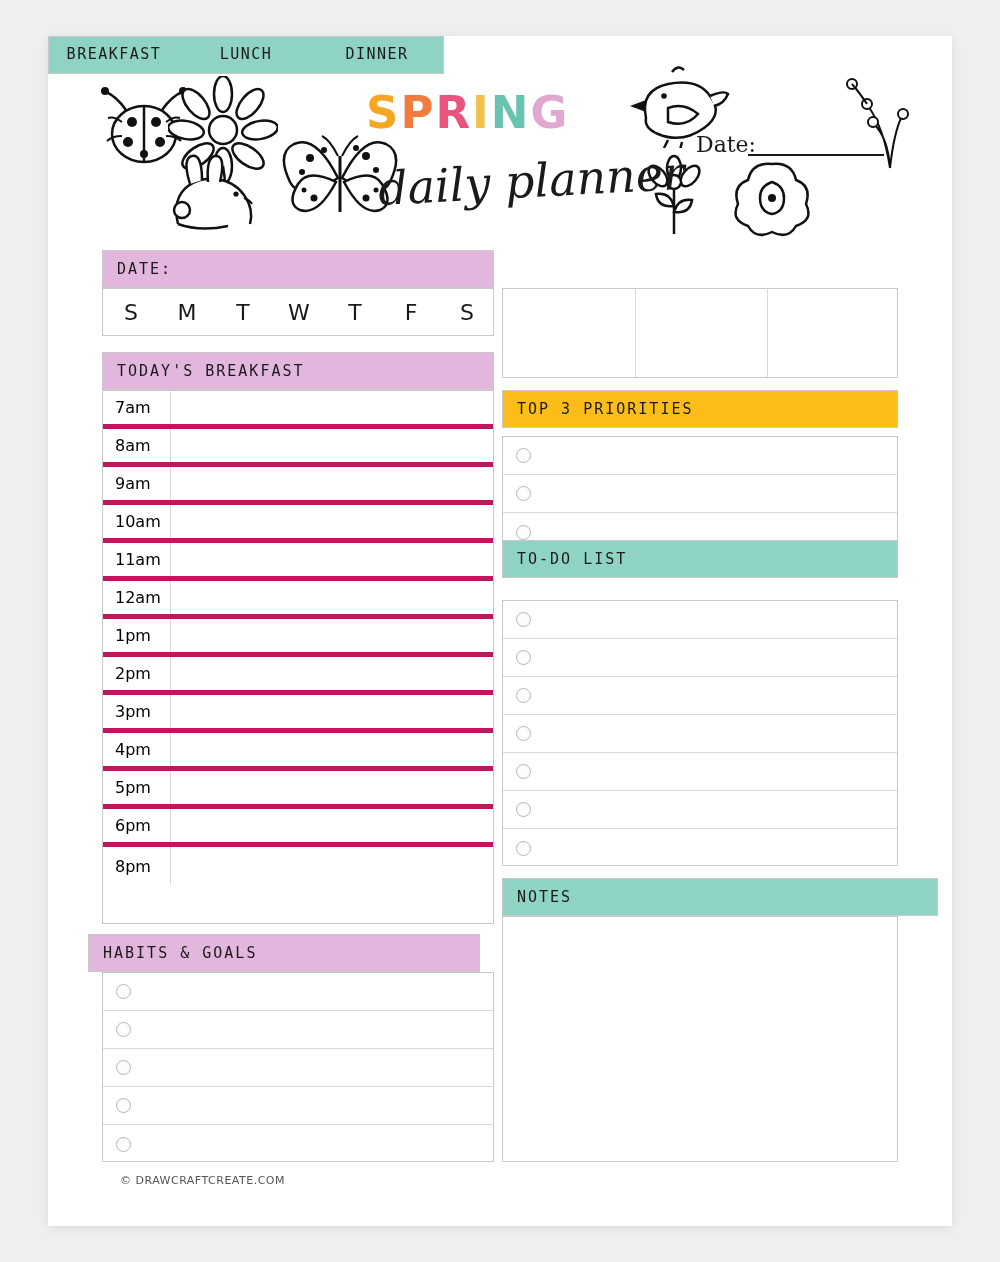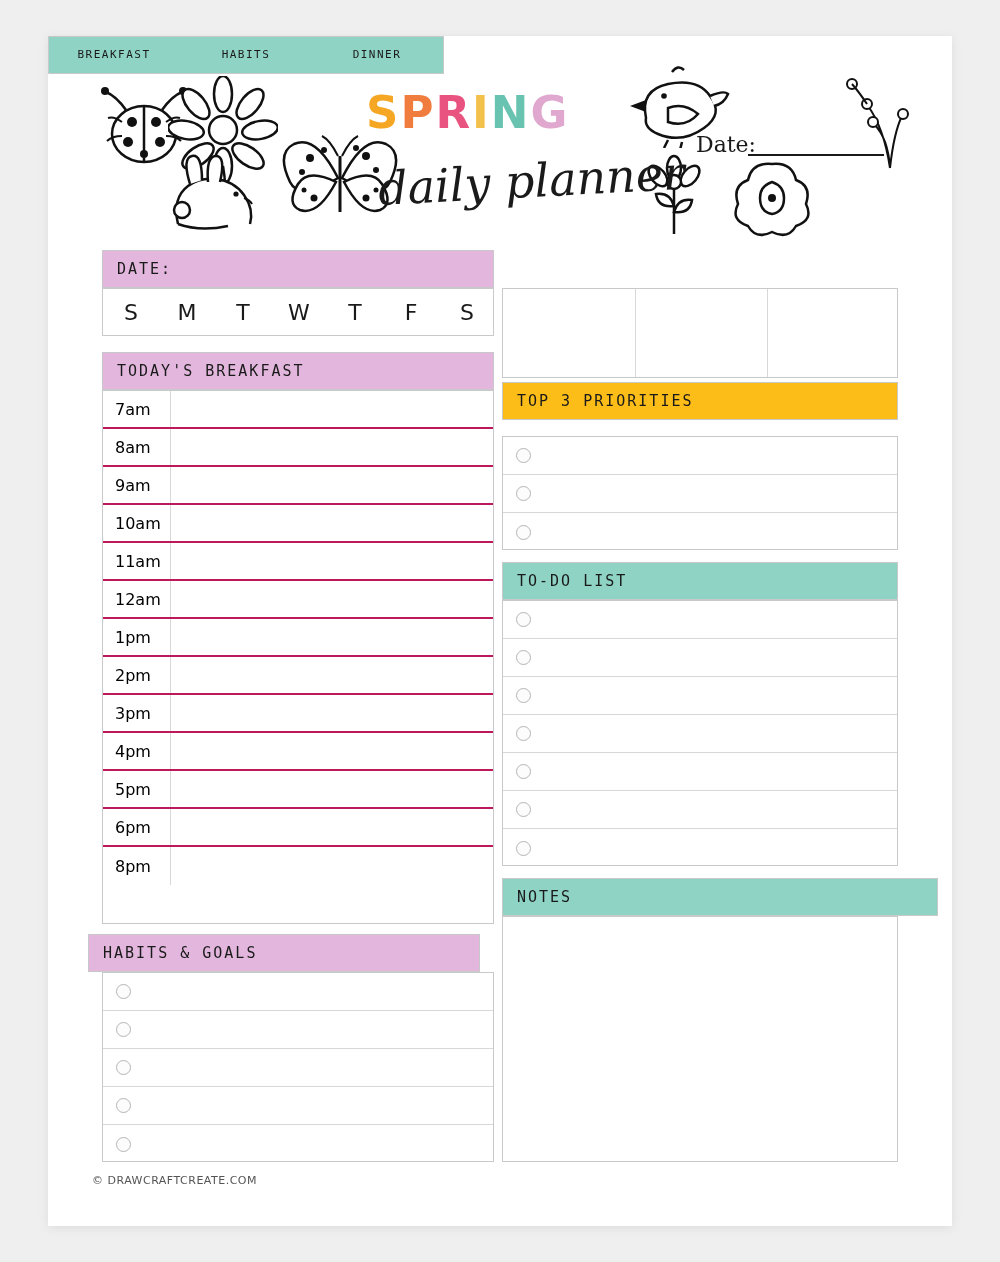--- a/index.html
+++ b/index.html
@@ -103,21 +103,21 @@
     display: flex; align-items: center; justify-content: center;
     font-family: "DejaVu Sans", sans-serif;
     font-size: 22px; color: #1a1a1a;
     width: 56px;
   }
   #sched-band { left: 54px; top: 316px; width: 392px; height: 38px; background: #e3b7dd; }
   #sched-box  { left: 54px; top: 354px; width: 392px; height: 534px; }
   .sched-row {
     position: relative;
     height: 38px;
-    border-bottom: 2px solid #be185d;
+    border-bottom: 5px solid #be185d;
     display: flex; align-items: center;
   }
   .sched-row:last-child { border-bottom: none; }
   .sched-label {
     width: 68px; height: 100%;
     display: flex; align-items: center;
     padding-left: 12px;
     font-family: "DejaVu Sans", sans-serif;
     font-size: 16px;
     border-right: 1px solid #d8d8d8;
@@ -126,37 +126,37 @@
 
   #habits-band { left: 40px; top: 898px; width: 392px; height: 38px; background: #e3b7dd; }
   #habits-box  { left: 54px; top: 936px; width: 392px; height: 190px; }
 
   
   #meal-head { left: 454px; top: 214px; width: 396px; height: 38px; background: #8ed3c4; border:1px solid #c9c9c9; }
   #meal-head .mh {
     position: absolute; top: 0; height: 36px;
     display: flex; align-items: center; justify-content: center;
     font-family: "DejaVu Sans Mono", monospace;
-    font-size: 11px; letter-spacing: 1.5px; color: #1a1a1a;
+    font-size: 15px; letter-spacing: 1.5px; color: #1a1a1a;
   }
   #meal-box { left: 454px; top: 252px; width: 396px; height: 90px; }
   .meal-div { position: absolute; top: 0; height: 100%; border-left: 1px solid #d8d8d8; }
 
-  #prio-band { left: 454px; top: 346px; width: 396px; height: 38px; background: #fcbd19; }
+  #prio-band { left: 454px; top: 354px; width: 396px; height: 38px; background: #fcbd19; }
   #prio-box  { left: 454px; top: 400px; width: 396px; height: 114px; }
 
-  #todo-band { left: 454px; top: 526px; width: 396px; height: 38px; background: #8ed3c4; }
+  #todo-band { left: 454px; top: 504px; width: 396px; height: 38px; background: #8ed3c4; }
   #todo-box  { left: 454px; top: 564px; width: 396px; height: 266px; }
 
   #notes-band { left: 454px; top: 842px; width: 436px; height: 38px; background: #8ed3c4; }
   #notes-box  { left: 454px; top: 880px; width: 396px; height: 246px; }
 
   .footer {
     position: absolute;
-    left: 44px; top: 1138px;
+    left: 72px; top: 1138px;
     font-family: "DejaVu Sans", sans-serif;
     font-size: 11px;
     letter-spacing: 0.5px;
     color: #555;
   }
 </style>
 </head>
 <body>
 
 <div id="page">
@@ -352,21 +352,21 @@
     <div class="chk-row">
         <span class="circ"></span>
       </div>
     <div class="chk-row">
         <span class="circ"></span>
       </div>
   </div>
 
   <div id="meal-head">
     <div class="mh" style="left:0px; width:132px;">BREAKFAST</div>
-    <div class="mh" style="left:132px; width:132px;">HABITS</div>
+    <div class="mh" style="left:132px; width:132px;">LUNCH</div>
     <div class="mh" style="left:264px; width:130px;">DINNER</div>
   </div>
   <div class="box" id="meal-box">
     <div class="meal-div" style="left:132px;"></div>
     <div class="meal-div" style="left:264px;"></div>
   </div>
 
   <div class="band" id="prio-band">TOP 3 PRIORITIES</div>
   <div class="box" id="prio-box">
     <div class="chk-row">

